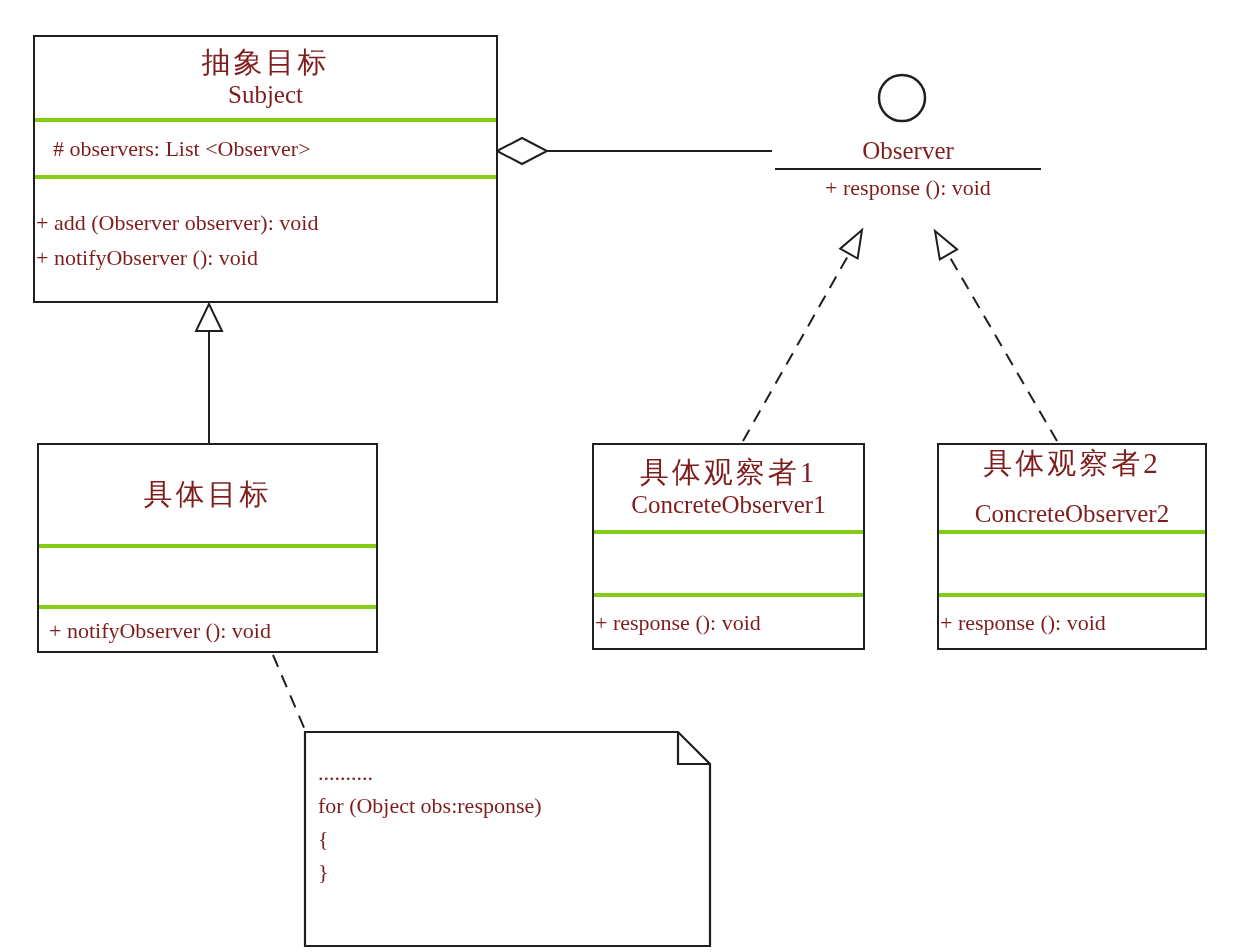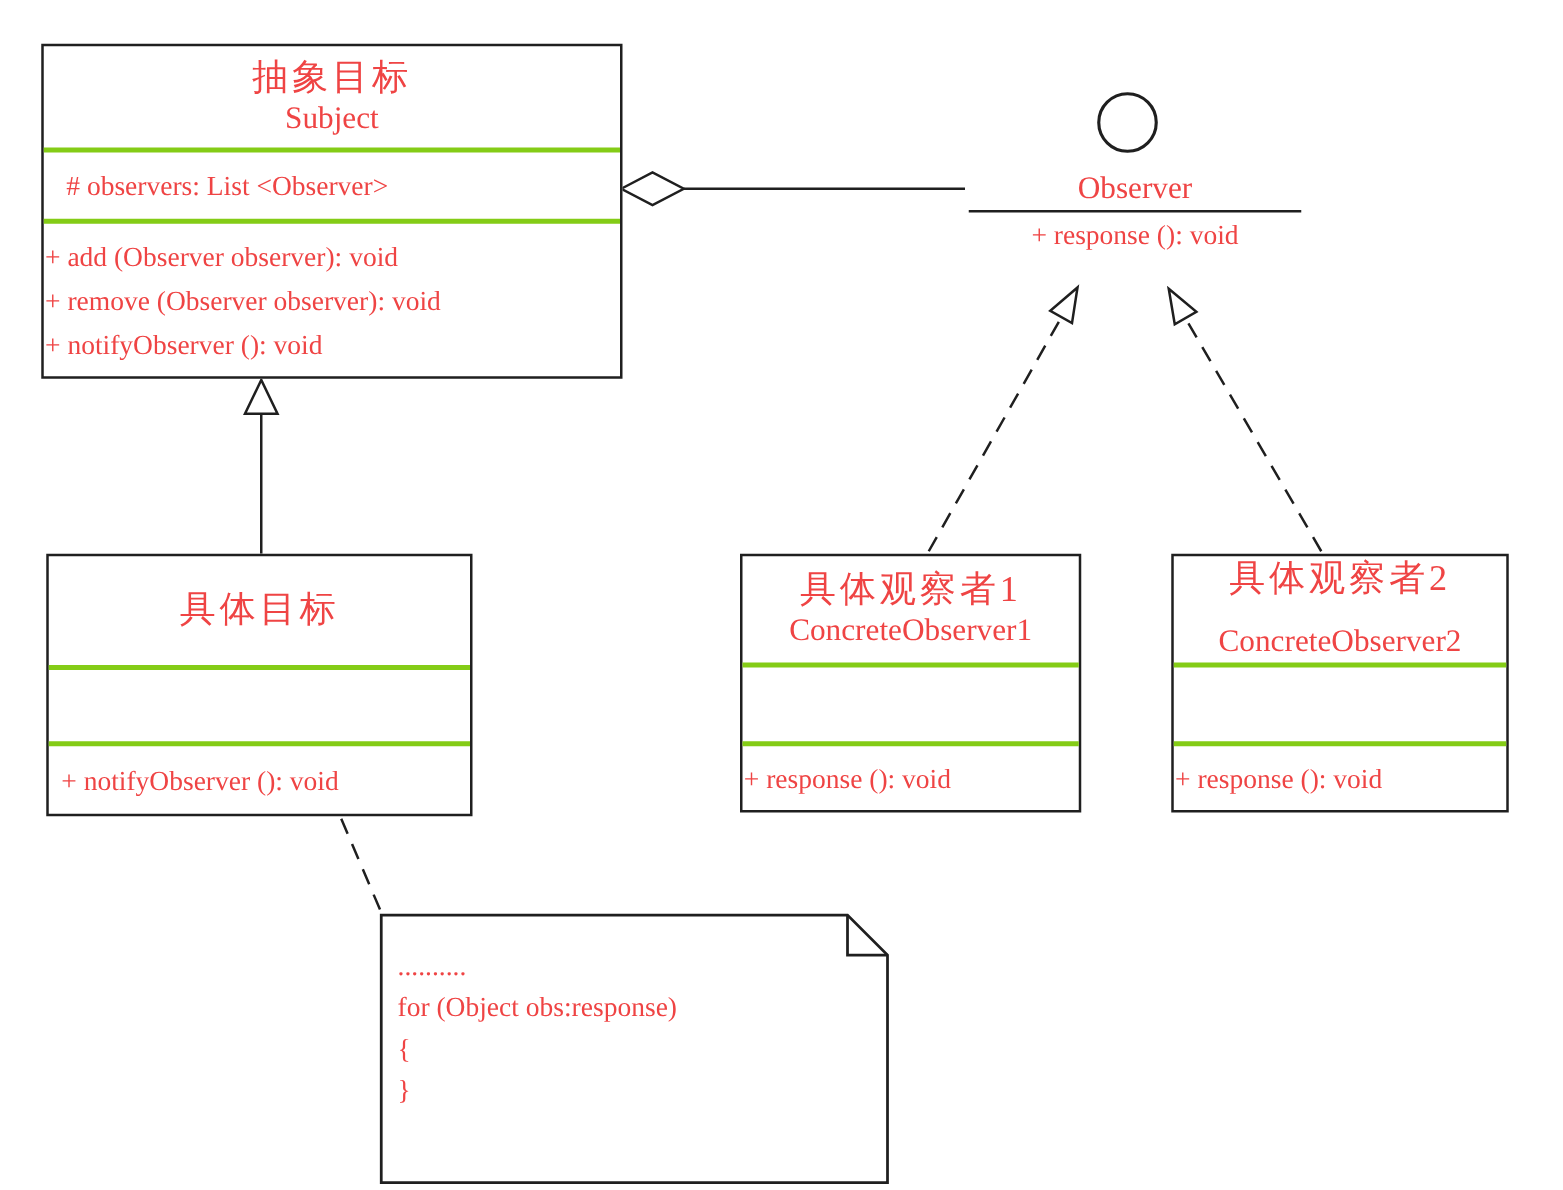--- a/index.html
+++ b/index.html
@@ -1,18 +1,18 @@
 <!DOCTYPE html>
 <html><head>
 <meta charset="utf-8">
 <style>
   html,body { margin:0; padding:0; background:#ffffff; }
   .stage {
     position:relative; width:1250px; height:952px; background:#ffffff;
-    font-family:"Liberation Serif","DejaVu Serif",serif; color:#ef4444; overflow:hidden;
+    font-family:"Liberation Serif","DejaVu Serif",serif; color:#7f1d1d; overflow:hidden;
   }
   .layer { position:absolute; left:0; top:0; }
 
   
   .class-box {
     position:absolute; background:#ffffff; border:2px solid #1f1f1f;
     box-sizing:border-box; display:flex; flex-direction:column;
   }
   .compartment { box-sizing:border-box; }
   .compartment + .compartment { border-top:4px solid #84cc16; }
@@ -74,32 +74,31 @@
   <div class="class-box" style="left:33px; top:35px; width:465px; height:268px;">
     <div class="compartment title" style="height:81px;">
       <div class="cn">抽象目标</div>
       <div class="en">Subject</div>
     </div>
     <div class="compartment attrs" style="height:57px;">
       <div class="member"># observers: List &lt;Observer&gt;</div>
     </div>
     <div class="compartment methods">
       <div class="member">+ add (Observer observer): void</div>
-      <div class="member">+ remove (Observer observer): void</div>
       <div class="member">+ notifyObserver (): void</div>
     </div>
   </div>
 
   <div class="interface">
     <div class="iface-name">Observer</div>
     <div class="iface-op">+ response (): void</div>
   </div>
 
   <div class="class-box" style="left:37px; top:443px; width:341px; height:210px;">
-    <div class="compartment title" style="height:87px;">
+    <div class="compartment title" style="height:99px;">
       <div class="cn">具体目标</div>
     </div>
     <div class="compartment attrs" style="height:61px;"></div>
     <div class="compartment methods">
       <div class="member" style="padding-left:10px;">+ notifyObserver (): void</div>
     </div>
   </div>
 
   <div class="class-box" style="left:592px; top:443px; width:273px; height:207px;">
     <div class="compartment title" style="height:85px;border-radius:25px;">

